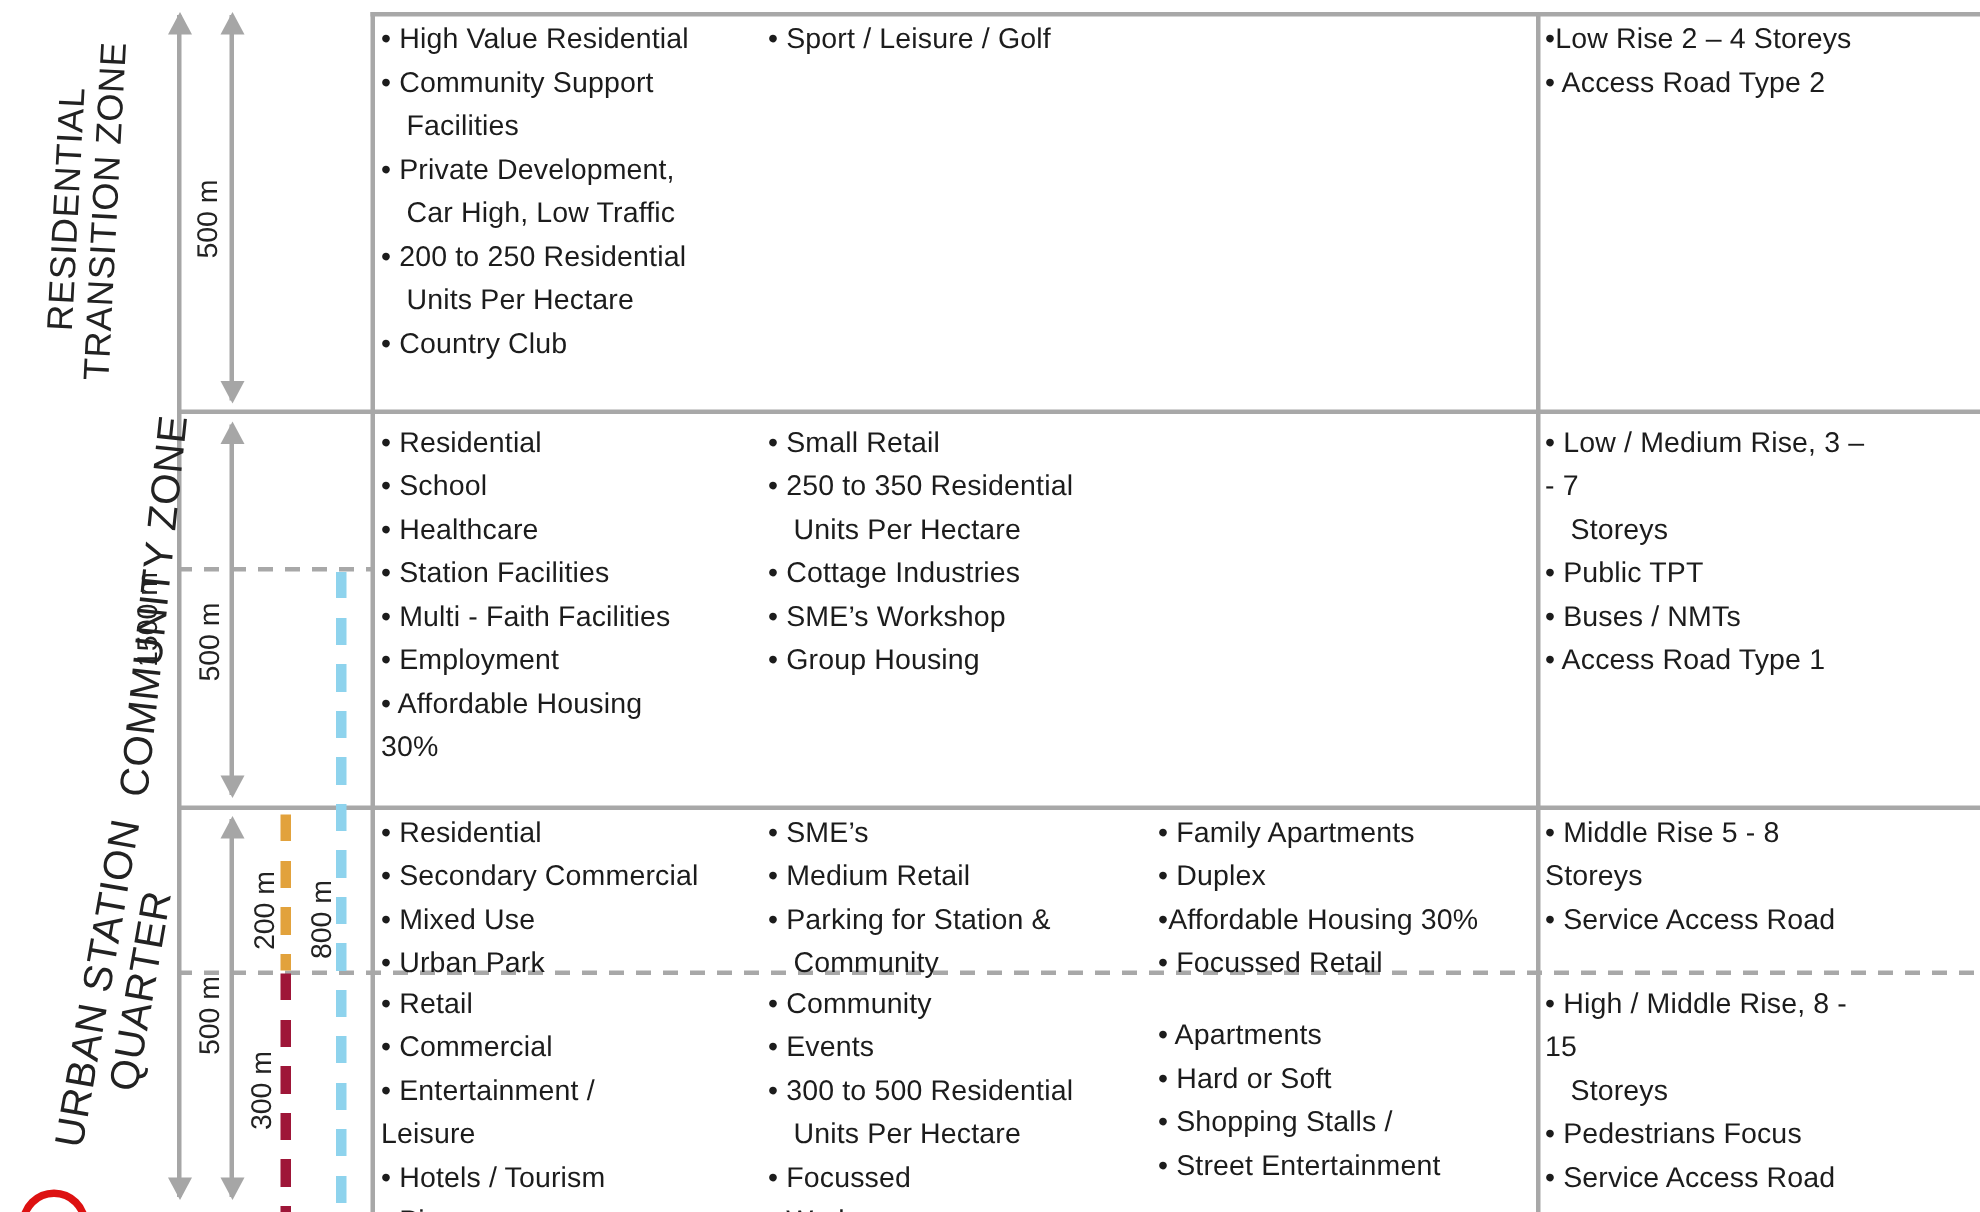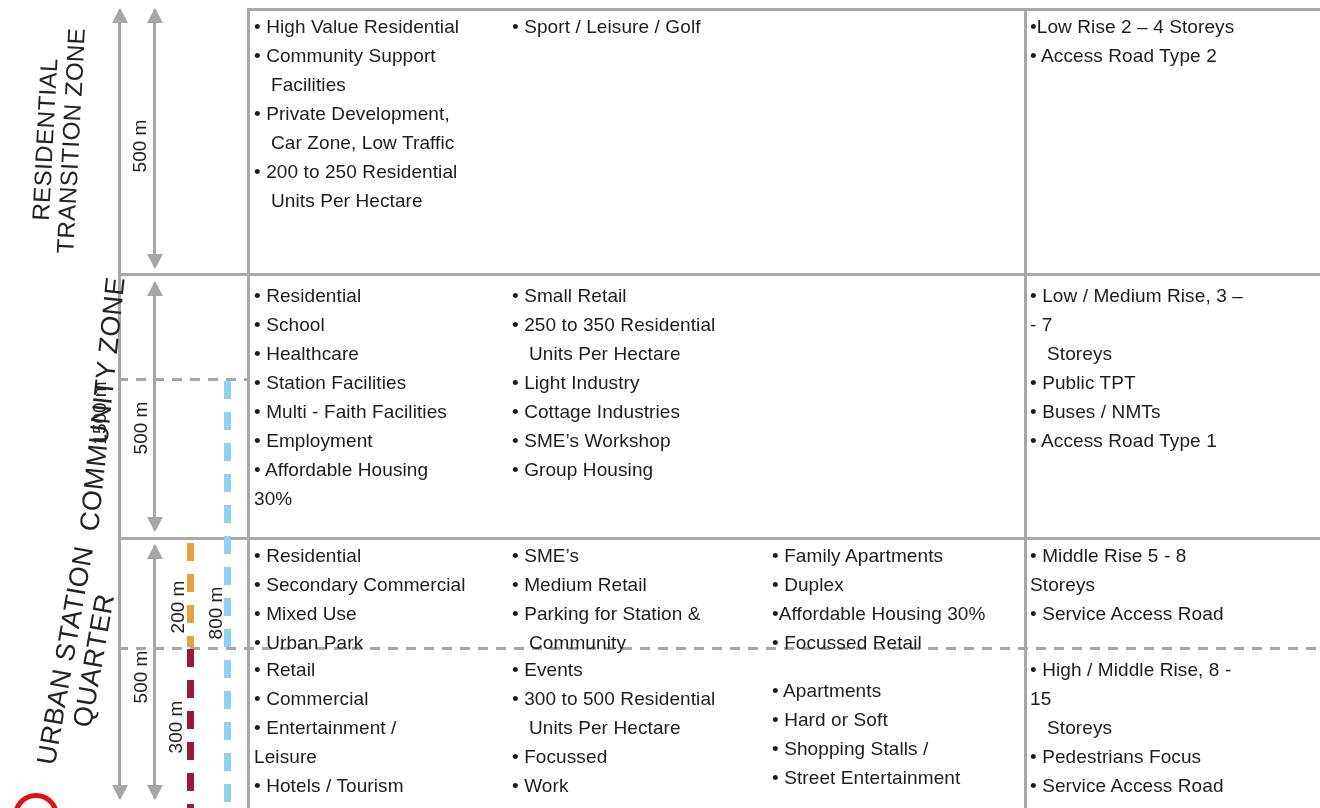--- a/index.html
+++ b/index.html
@@ -87,23 +87,24 @@
   <div class="rot mlabel" style="left:141px;top:677px;">500 m</div>
   <div class="rot mlabel" style="left:178px;top:607px;">200 m</div>
   <div class="rot mlabel" style="left:216px;top:613px;">800 m</div>
   <div class="rot mlabel" style="left:176px;top:727px;">300 m</div>
 
   <div class="cell" style="left:254px;top:12px;width:255px;">
       <div class="ln">• High Value Residential</div>
       <div class="ln">• Community Support</div>
       <div class="ln i1">Facilities</div>
       <div class="ln">• Private Development,</div>
-      <div class="ln i1">Car Zone, Low Traffic</div>
+      <div class="ln i1">Car High, Low Traffic</div>
       <div class="ln">• 200 to 250 Residential</div>
       <div class="ln i1">Units Per Hectare</div>
+      <div class="ln">• Country Club</div>
     </div>
   <div class="cell" style="left:512px;top:12px;width:260px;">
       <div class="ln">• Sport / Leisure / Golf</div>
     </div>
   <div class="cell" style="left:1030px;top:12px;width:285px;">
       <div class="ln">•Low Rise 2 – 4 Storeys</div>
       <div class="ln">• Access Road Type 2</div>
     </div>
 
   <div class="cell" style="left:254px;top:281px;width:255px;">
@@ -113,21 +114,20 @@
       <div class="ln">• Station Facilities</div>
       <div class="ln">• Multi - Faith Facilities</div>
       <div class="ln">• Employment</div>
       <div class="ln">• Affordable Housing</div>
       <div class="ln">30%</div>
     </div>
   <div class="cell" style="left:512px;top:281px;width:260px;">
       <div class="ln">• Small Retail</div>
       <div class="ln">• 250 to 350 Residential</div>
       <div class="ln i1">Units Per Hectare</div>
-      <div class="ln">• Light Industry</div>
       <div class="ln">• Cottage Industries</div>
       <div class="ln">• SME’s Workshop</div>
       <div class="ln">• Group Housing</div>
     </div>
   <div class="cell" style="left:1030px;top:281px;width:285px;">
       <div class="ln">• Low / Medium Rise, 3 –</div>
       <div class="ln">- 7</div>
       <div class="ln i1">Storeys</div>
       <div class="ln">• Public TPT</div>
       <div class="ln">• Buses / NMTs</div>
@@ -160,20 +160,21 @@
 
   <div class="cell" style="left:254px;top:655px;width:260px;">
       <div class="ln">• Retail</div>
       <div class="ln">• Commercial</div>
       <div class="ln">• Entertainment /</div>
       <div class="ln">Leisure</div>
       <div class="ln">• Hotels / Tourism</div>
       <div class="ln">• Piazza</div>
     </div>
   <div class="cell" style="left:512px;top:655px;width:258px;">
+      <div class="ln">• Community</div>
       <div class="ln">• Events</div>
       <div class="ln">• 300 to 500 Residential</div>
       <div class="ln i1">Units Per Hectare</div>
       <div class="ln">• Focussed</div>
       <div class="ln">• Work</div>
     </div>
   <div class="cell" style="left:772px;top:676px;width:250px;">
       <div class="ln">• Apartments</div>
       <div class="ln">• Hard or Soft</div>
       <div class="ln">• Shopping Stalls /</div>

